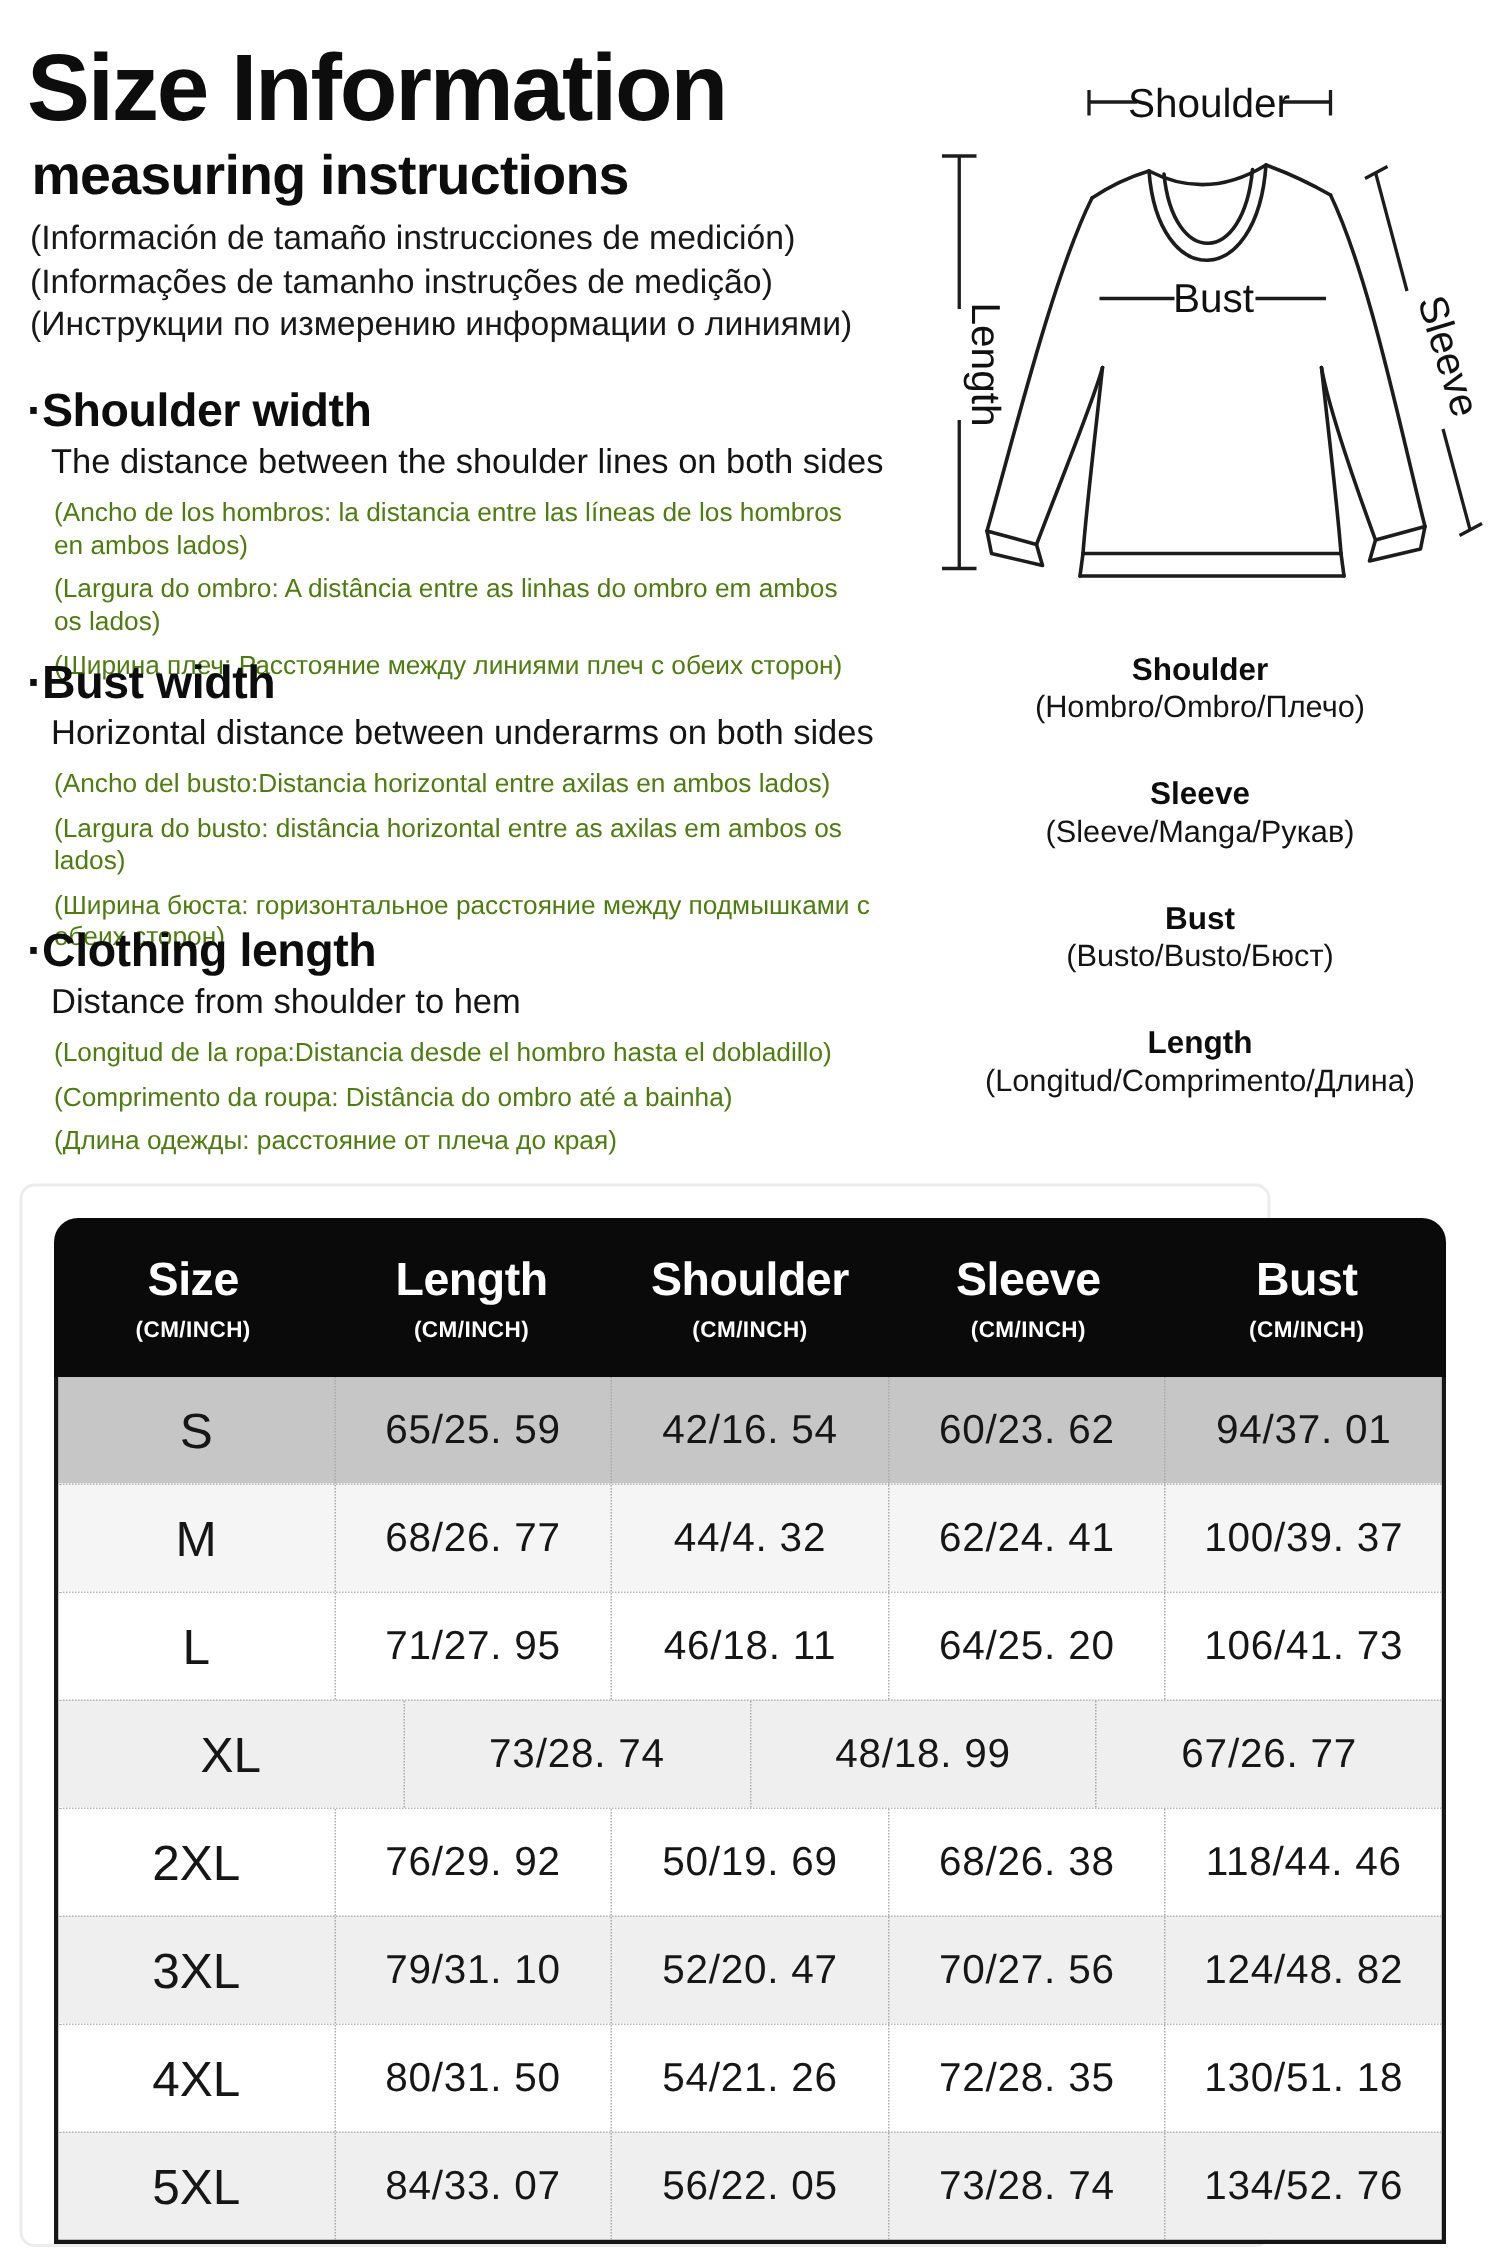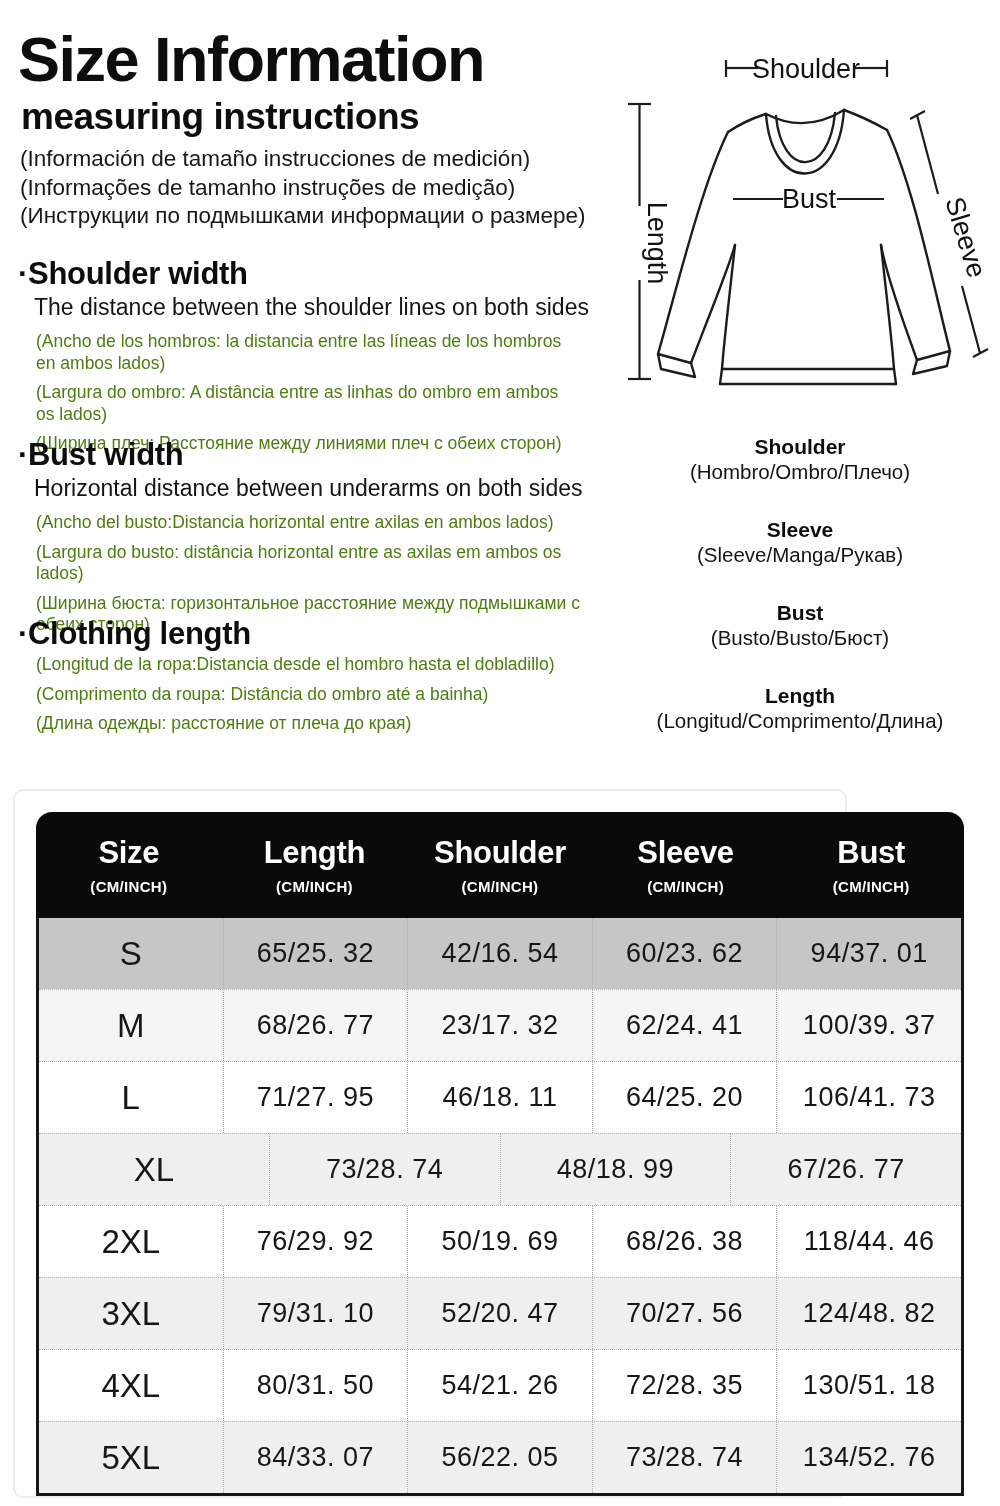--- a/index.html
+++ b/index.html
@@ -53,41 +53,42 @@
 </head>
 <body>
 
 <div class="page">
 
   <header class="intro">
     <h1>Size Information</h1>
     <h2>measuring instructions</h2>
     <p class="intro-trans">(Información de tamaño instrucciones de medición)</p>
     <p class="intro-trans">(Informações de tamanho instruções de medição)</p>
-    <p class="intro-trans">(Инструкции по подмышками информации о размере)</p>
+    <p class="intro-trans">(Инструкции по измерению информации о линиями)</p>
   </header>
 
   <section class="measure-section sec-shoulder">
     <h3><span>·</span><span>Shoulder width</span></h3>
     <p class="desc">The distance between the shoulder lines on both sides</p>
     <p class="note">(Ancho de los hombros: la distancia entre las líneas de los hombros en ambos lados)</p>
     <p class="note">(Largura do ombro: A distância entre as linhas do ombro em ambos os lados)</p>
     <p class="note">(Ширина плеч: Расстояние между линиями плеч с обеих сторон)</p>
   </section>
 
   <section class="measure-section sec-bust">
     <h3><span>·</span><span>Bust width</span></h3>
     <p class="desc">Horizontal distance between underarms on both sides</p>
     <p class="note">(Ancho del busto:Distancia horizontal entre axilas en ambos lados)</p>
     <p class="note">(Largura do busto: distância horizontal entre as axilas em ambos os lados)</p>
     <p class="note">(Ширина бюста: горизонтальное расстояние между подмышками с обеих сторон)</p>
   </section>
 
   <section class="measure-section sec-length">
     <h3><span>·</span><span>Clothing length</span></h3>
+    <p class="desc">Distance from shoulder to hem</p>
     <p class="note">(Longitud de la ropa:Distancia desde el hombro hasta el dobladillo)</p>
     <p class="note">(Comprimento da roupa: Distância do ombro até a bainha)</p>
     <p class="note">(Длина одежды: расстояние от плеча до края)</p>
   </section>
 
   <div class="diagram">
     <svg width="400" height="388" viewBox="0 0 400 388">
       <g fill="none" stroke="#1c1c1c" stroke-width="2.4" stroke-linejoin="round" stroke-linecap="round">
 
         <path d="M166,78 Q205,98 244,74"></path>
@@ -184,29 +185,29 @@
           <div class="th-sub">(CM/INCH)</div>
         </div>
         <div class="th">
           <div class="th-main">Bust</div>
           <div class="th-sub">(CM/INCH)</div>
         </div>
       </div>
       <div class="tbody">
         <div class="tr tone-dark">
           <div class="td size-cell">S</div>
-          <div class="td">65/25. 32</div>
+          <div class="td">65/25. 59</div>
           <div class="td">42/16. 54</div>
           <div class="td">60/23. 62</div>
           <div class="td">94/37. 01</div>
         </div>
         <div class="tr tone-mid">
           <div class="td size-cell">M</div>
           <div class="td">68/26. 77</div>
-          <div class="td">23/17. 32</div>
+          <div class="td">44/4. 32</div>
           <div class="td">62/24. 41</div>
           <div class="td">100/39. 37</div>
         </div>
         <div class="tr tone-white">
           <div class="td size-cell">L</div>
           <div class="td">71/27. 95</div>
           <div class="td">46/18. 11</div>
           <div class="td">64/25. 20</div>
           <div class="td">106/41. 73</div>
         </div>

